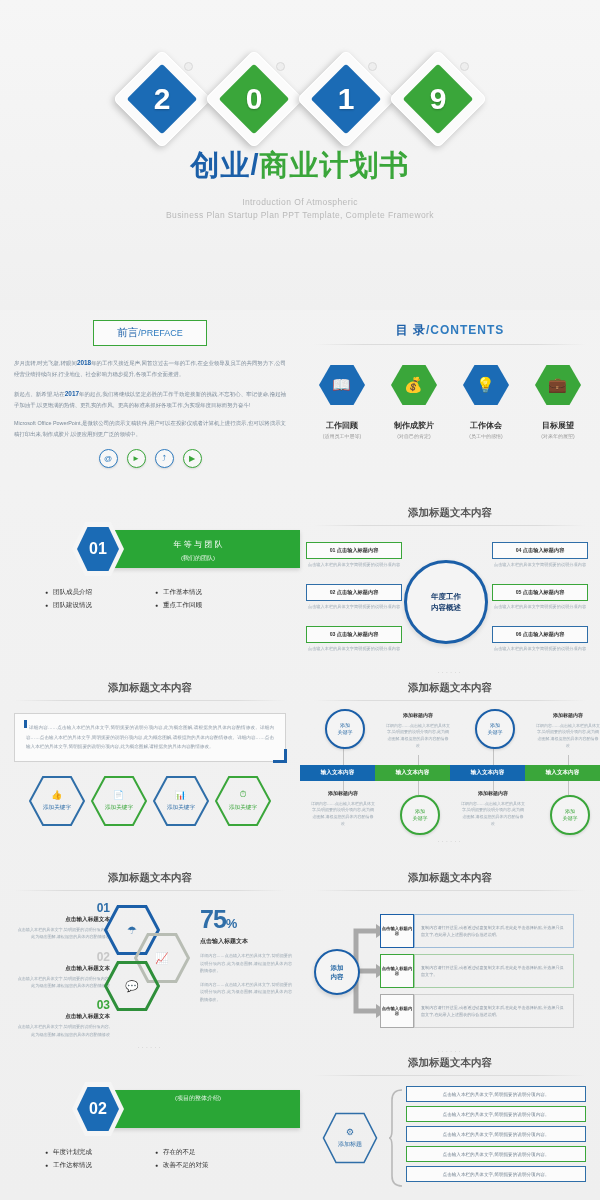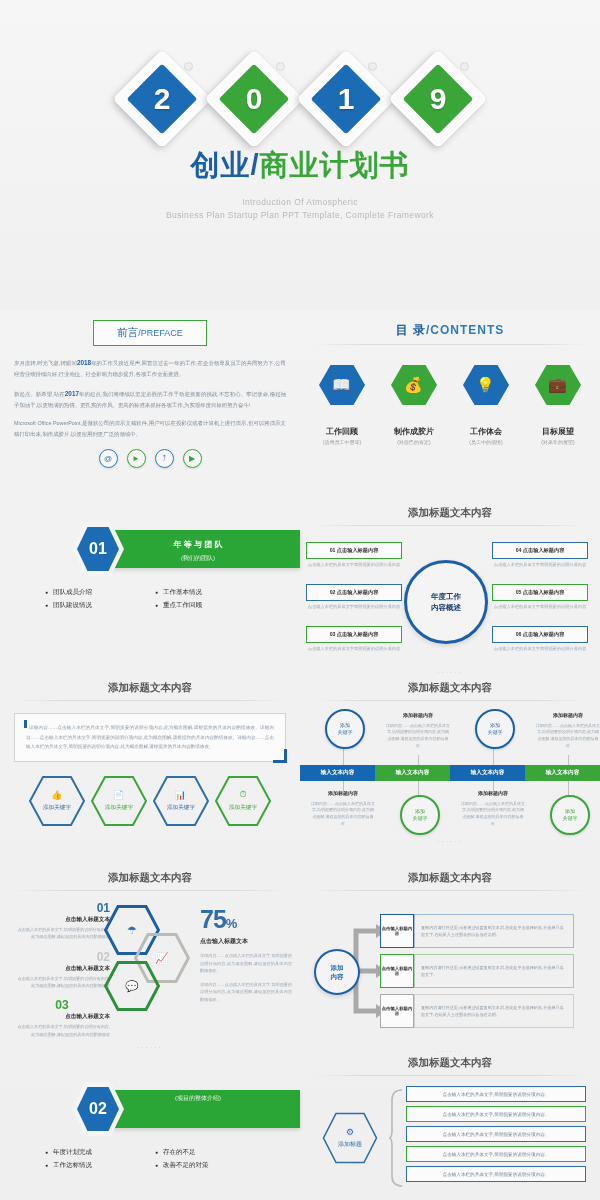--- a/index.html
+++ b/index.html
@@ -60,28 +60,28 @@
   .c-title .en{font-size:12px;color:#2f7bbf;}
   .hexrow{display:flex;justify-content:center;gap:16px;margin-top:20px;}
   .hexcell{width:56px;text-align:center;}
   .hex{width:46px;height:40px;margin:0 auto;position:relative;
     clip-path:polygon(25% 0%,75% 0%,100% 50%,75% 100%,25% 100%,0% 50%);
     display:flex;align-items:center;justify-content:center;
     filter:drop-shadow(0 2px 3px rgba(0,0,0,.22));}
   .hex.blue{background:#1b6bb5;}
   .hex.green{background:#3aa63a;}
   .hex .gl{font-size:15px;color:#fff;}
-  .hexcell .lbl{font-size:8px;color:#333;font-weight:bold;margin-top:21px;}
+  .hexcell .lbl{font-size:8px;color:#333;font-weight:bold;margin-top:15px;}
   .hexcell .sub{font-size:5px;color:#9b9b9b;margin-top:2px;}
 
   
   .banner-wrap{position:relative;height:54px;margin-top:22px;}
   .banner{position:absolute;left:96px;right:0;top:8px;height:38px;background:#2aa636;
     box-shadow:0 2px 4px rgba(0,0,0,.14);}
-  .banner .bt{color:#fff;font-size:8px;font-weight:bold;text-align:center;padding-top:9px;}
+  .banner .bt{color:#fff;font-size:8px;font-weight:normal;text-align:center;padding-top:9px;}
   .banner .bs{color:#e7f5e7;font-size:6px;text-align:center;padding-top:4px;}
   .bhex{position:absolute;left:72px;top:0;width:52px;height:54px;
     clip-path:polygon(25% 0%,75% 0%,100% 50%,75% 100%,25% 100%,0% 50%);
     background:#f5f5f5;display:flex;align-items:center;justify-content:center;
     filter:drop-shadow(0 2px 4px rgba(0,0,0,.28));}
   .bhex-in{width:42px;height:44px;clip-path:polygon(25% 0%,75% 0%,100% 50%,75% 100%,25% 100%,0% 50%);
     background:#1b6bb5;display:flex;align-items:center;justify-content:center;
     color:#fff;font-size:16px;font-weight:bold;}
   .blist{display:flex;flex-wrap:wrap;justify-content:center;gap:4px 10px;margin-top:12px;padding:0 40px;}
   .blist .bi{font-size:6.5px;color:#333;width:calc(50% - 10px);}
@@ -128,21 +128,21 @@
   .tl-tx .h{font-size:5px;color:#333;font-weight:bold;display:block;margin-bottom:3px;}
   .tl-stem{position:absolute;width:1px;background:#c2c2c2;}
 
   
   .p75{position:relative;height:150px;}
   .p75-list{position:absolute;left:14px;top:10px;width:96px;}
   .p75-item{margin-bottom:9px;}
   .p75-item .n{text-align:right;font-size:12px;font-weight:bold;}
   .p75-item .n.b{color:#2f6ea8;}
   .p75-item .n.gy{color:#c7c7c7;}
-  .p75-item .n.g{color:#3aa63a;text-align:center;}
+  .p75-item .n.g{color:#3aa63a;}
   .p75-item .t{text-align:right;font-size:5.6px;font-weight:bold;color:#333;margin-top:1px;}
   .p75-item .d{text-align:right;font-size:4.1px;color:#9aa7b2;line-height:1.8;margin-top:2px;}
   .p75-hex{position:absolute;left:104px;top:14px;width:92px;height:110px;}
   .hx{position:absolute;width:56px;height:50px;display:flex;align-items:center;justify-content:center;font-size:11px;}
   .hx svg{position:absolute;inset:0;}
   .p75-right{position:absolute;left:200px;top:14px;width:92px;}
   .p75-right .big{font-size:21px;font-weight:bold;color:#2f6ea8;letter-spacing:-1px;}
   .p75-right .big span{font-size:13px;}
   .p75-right .h{font-size:6px;font-weight:bold;color:#333;margin-top:3px;}
   .p75-right .d{font-size:4.1px;color:#9aa7b2;line-height:1.85;margin-top:6px;text-align:justify;}

